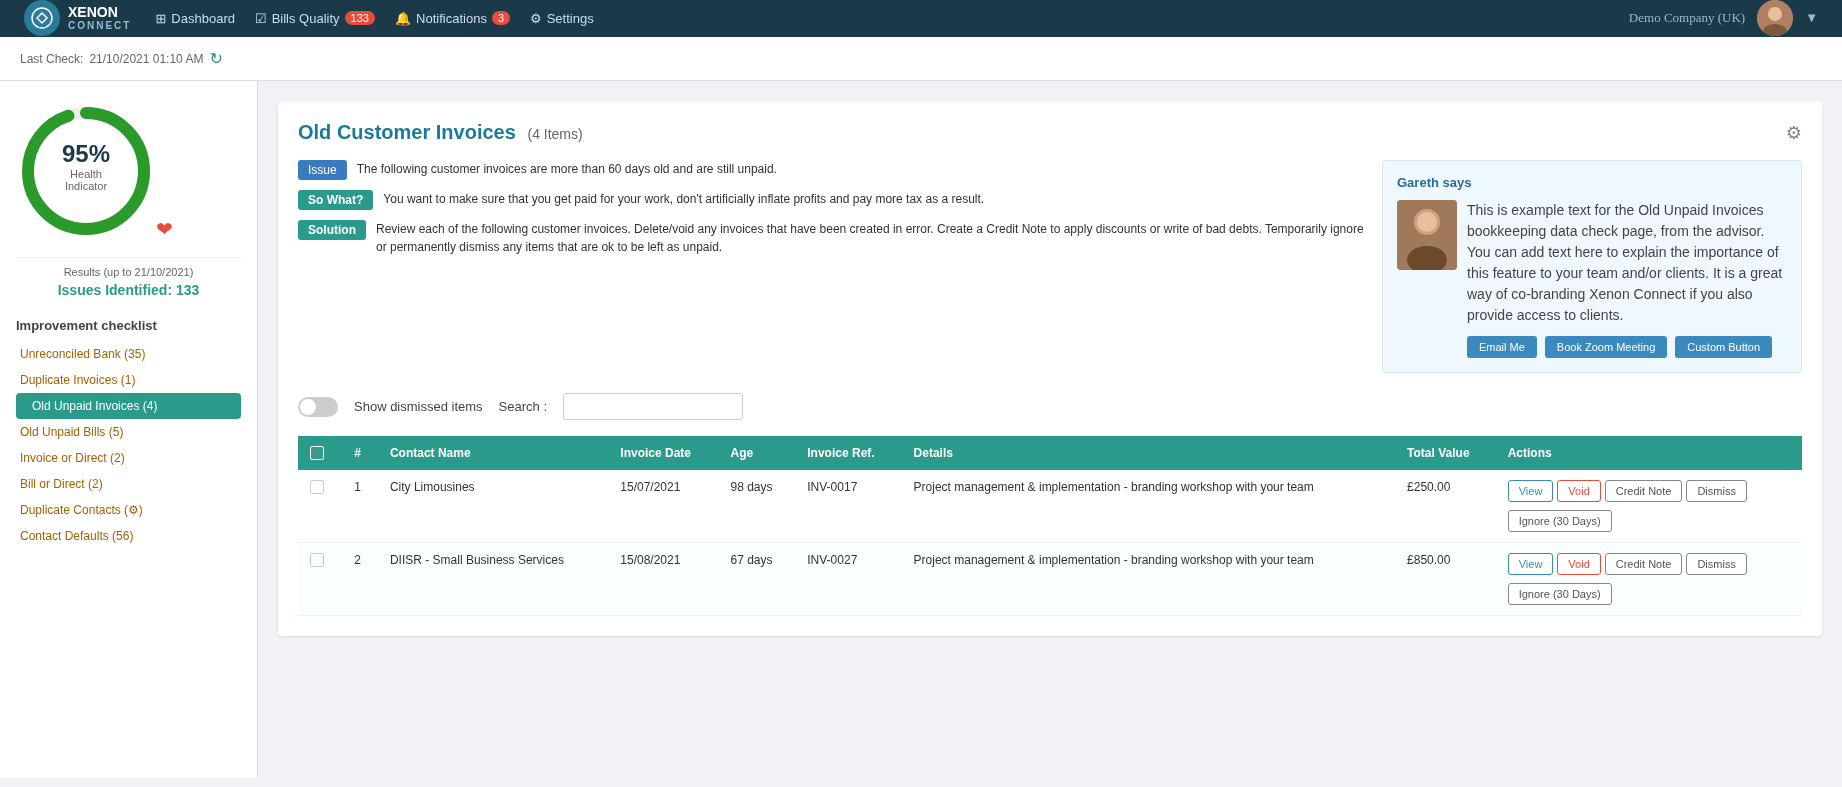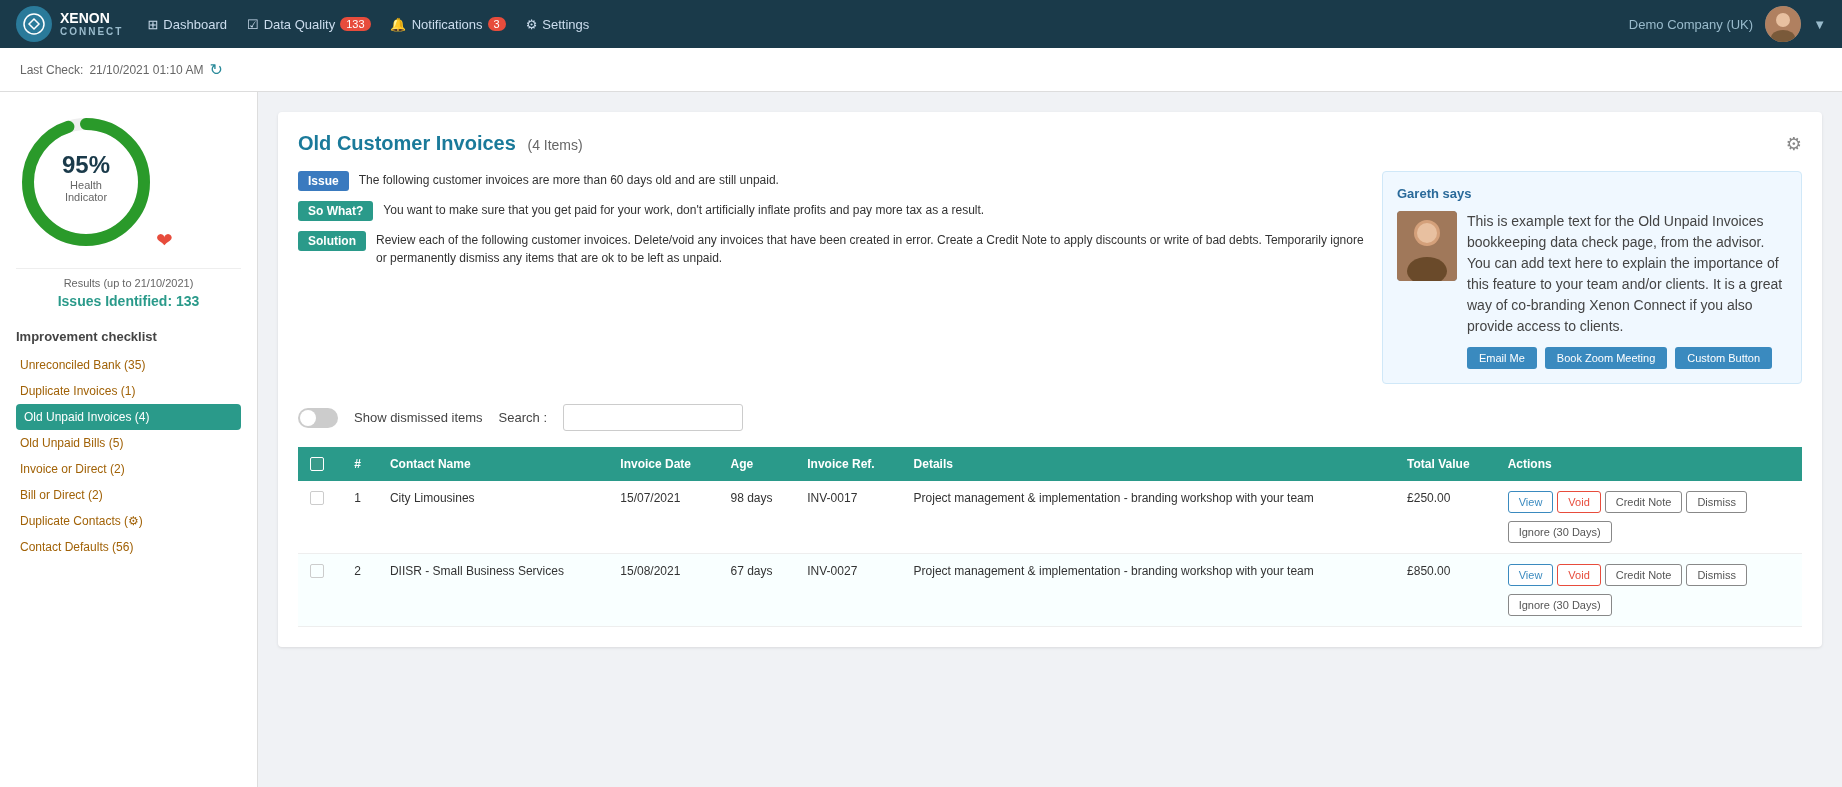--- a/index.html
+++ b/index.html
@@ -2,23 +2,23 @@
 <html><head>
   <meta charset="utf-8">
   <style>
     * { box-sizing: border-box; margin: 0; padding: 0; }
     body { font-family: Arial, sans-serif; font-size: 13px; background: #f0f2f5; color: #333; }
 
     
     .top-nav {
       background: #1a3a4a;
       display: flex;
-      align-items: center;
-      padding: 0 16px;
-      height: 48px;
+      align-items: flex-start;
+      padding: 0 24px;
+      height: 37px;
       justify-content: space-between;
     }
     .top-nav-left { display: flex; align-items: center; gap: 24px; }
     .logo { display: flex; align-items: center; gap: 8px; color: white; font-size: 15px; font-weight: bold; }
     .logo-icon { width: 36px; height: 36px; background: #2a7a9a; border-radius: 50%; display: flex; align-items: center; justify-content: center; color: white; font-size: 18px; }
     .nav-menu { display: flex; align-items: center; gap: 20px; }
     .nav-item { color: #cde; font-size: 13px; cursor: pointer; display: flex; align-items: center; gap: 5px; }
     .badge { background: #e74c3c; color: white; border-radius: 10px; padding: 1px 6px; font-size: 11px; }
     .avatar { width: 36px; height: 36px; border-radius: 50%; background: #888; overflow: hidden; display: flex; align-items: center; justify-content: center; }
 
@@ -51,37 +51,37 @@
     .circle-svg { width: 140px; height: 140px; }
     .circle-text { position: absolute; top: 50%; left: 50%; transform: translate(-50%, -60%); text-align: center; }
     .circle-percent { font-size: 24px; font-weight: bold; color: #1a3a4a; }
     .circle-label { font-size: 11px; color: #666; }
     .heart-icon { font-size: 20px; color: #e74c3c; margin-top: 4px; text-align: center; }
     .results-info { text-align: center; padding: 8px 0; border-top: 1px solid #eee; width: 100%; }
     .results-label { color: #666; font-size: 11px; }
     .issues-count { color: #2a9a8a; font-size: 14px; font-weight: bold; margin-top: 4px; }
     .improvement-title { font-size: 13px; font-weight: bold; color: #444; margin: 12px 0 8px; }
     .checklist-item { padding: 6px 4px; color: #a16207; font-size: 12px; cursor: pointer; border-radius: 4px; }
-    .checklist-item.active { background: #2a9a8a; color: white; border-radius: 4px; padding: 6px 8px; }
+    .checklist-item.active { background: #2a9a8a; color: white; border-radius: 4px; padding: 6px 16px; }
 
     
     .content-area { flex: 1; padding: 20px; overflow-y: auto; }
 
     
     .card { background: white; border-radius: 4px; padding: 20px; box-shadow: 0 1px 3px rgba(0,0,0,0.1); }
     .card-header { display: flex; align-items: center; justify-content: space-between; margin-bottom: 16px; }
     .card-title { font-size: 20px; font-weight: bold; color: #1a7a9a; }
     .item-count { color: #666; font-size: 14px; margin-left: 8px; }
     .gear-icon { color: #888; font-size: 18px; cursor: pointer; }
 
     
     .info-section { display: flex; gap: 16px; margin-bottom: 20px; }
     .info-left { flex: 1; }
     .info-row { display: flex; align-items: flex-start; gap: 10px; margin-bottom: 10px; }
-    .tag-issue { background: #3a7abf; color: white; padding: 3px 10px; border-radius: 3px; font-size: 12px; font-weight: bold; white-space: nowrap; }
+    .tag-issue { background: #3a7abf; color: white; padding: 3px 10px; border-radius: 3px; font-size: 12px; font-weight: normal; white-space: nowrap; }
     .tag-sowhat { background: #2a9a8a; color: white; padding: 3px 10px; border-radius: 3px; font-size: 12px; font-weight: bold; white-space: nowrap; }
     .tag-solution { background: #2a9a8a; color: white; padding: 3px 10px; border-radius: 3px; font-size: 12px; font-weight: bold; white-space: nowrap; }
     .info-text { font-size: 12px; color: #333; line-height: 1.5; }
 
     
     .advisor-box { background: #f0f8ff; border: 1px solid #d0e8f8; border-radius: 4px; padding: 14px; width: 420px; flex-shrink: 0; }
     .advisor-name { color: #2a6a9a; font-weight: bold; font-size: 13px; margin-bottom: 10px; }
     .advisor-content { display: flex; gap: 10px; }
     .advisor-avatar { width: 60px; height: 70px; background: #888; border-radius: 4px; overflow: hidden; flex-shrink: 0; display: flex; align-items: center; justify-content: center; }
     .advisor-text { font-size: 14px; color: #444; line-height: 1.5; }
@@ -138,35 +138,35 @@
         <div style="font-size:10px;letter-spacing:2px;color:#9bc;">CONNECT</div>
       </div>
     </div>
     <div class="nav-menu">
       <div class="nav-item">
         <span>⊞</span>
         <span>Dashboard</span>
       </div>
       <div class="nav-item">
         <span>☑</span>
-        <span>Data Quality</span>
+        <span>Bills Quality</span>
         <span class="badge">133</span>
       </div>
       <div class="nav-item">
         <span>🔔</span>
         <span>Notifications</span>
         <span class="badge">3</span>
       </div>
       <div class="nav-item">
         <span>⚙</span>
         <span>Settings</span>
       </div>
     </div>
   </div>
-  <div style="display:flex;align-items:center;gap:12px;">
+  <div style="display:flex;align-items:center;gap:12px;font-family:Liberation Serif, serif;">
     <span style="color:#9bc;font-size:13px;">Demo Company (UK)</span>
     <div class="avatar">
       <svg width="36" height="36" viewBox="0 0 36 36">
         <circle cx="18" cy="18" r="18" fill="#b08060"></circle>
         <circle cx="18" cy="14" r="7" fill="#e8c0a0"></circle>
         <ellipse cx="18" cy="32" rx="12" ry="8" fill="#7a5a3a"></ellipse>
       </svg>
     </div>
     <span style="color:#9bc;">▼</span>
   </div>

